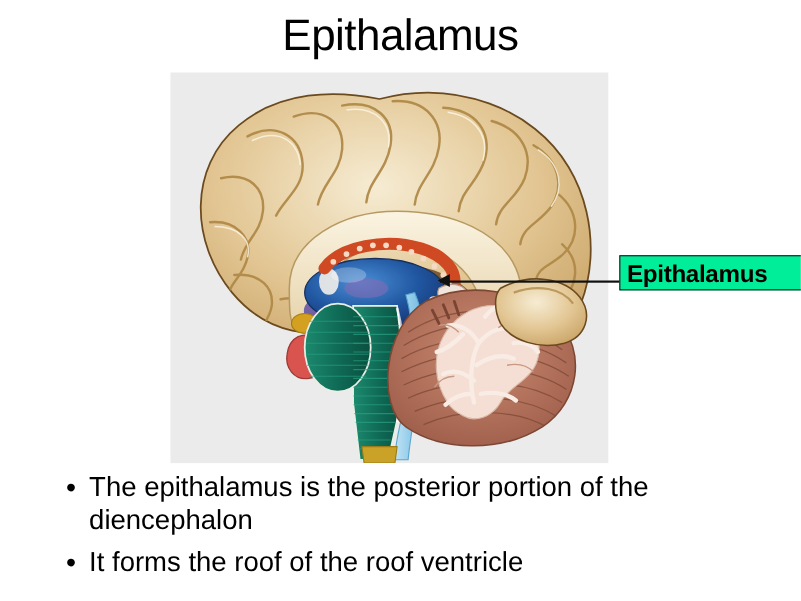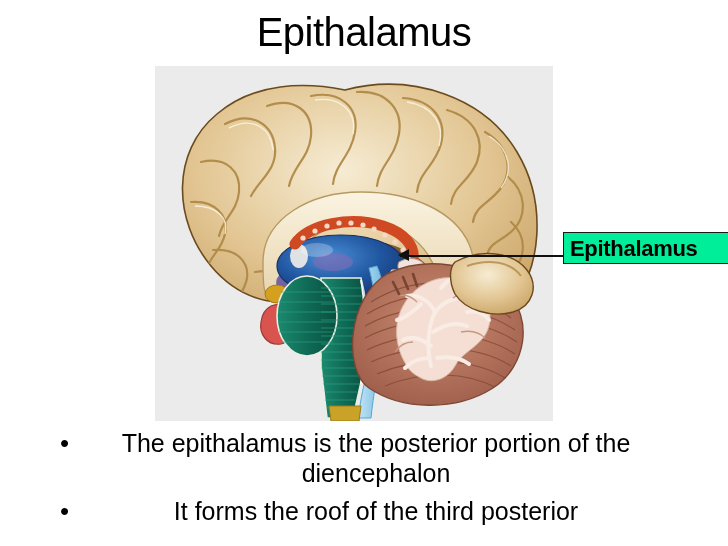--- a/index.html
+++ b/index.html
@@ -105,21 +105,20 @@
     text-align: left;
     padding-left: 5px;
     box-sizing: border-box;
   }
   .bullet-text {
     flex: 1 1 auto;
     font-size: 25px;
     line-height: 30px;
     color: #000000;
     max-width: 590px;
-    text-align: center;
   }
 </style>
 </head>
 <body>
 
 <div id="slide-title">Epithalamus</div>
 
 <div id="figure-panel">
   <svg id="brain-svg" width="398" height="355" viewBox="0 0 398 355" xmlns="http://www.w3.org/2000/svg">
     <defs>
@@ -351,15 +350,15 @@
   <span id="callout-box-label">Epithalamus</span>
 </div>
 
 <div id="bullet-list">
   <div class="bullet-row">
     <div class="bullet-marker">•</div>
     <div class="bullet-text">The epithalamus is the posterior portion of the diencephalon</div>
   </div>
   <div class="bullet-row">
     <div class="bullet-marker">•</div>
-    <div class="bullet-text">It forms the roof of the third posterior</div>
+    <div class="bullet-text">It forms the roof of the roof ventricle</div>
   </div>
 </div>
 
 </body></html>

